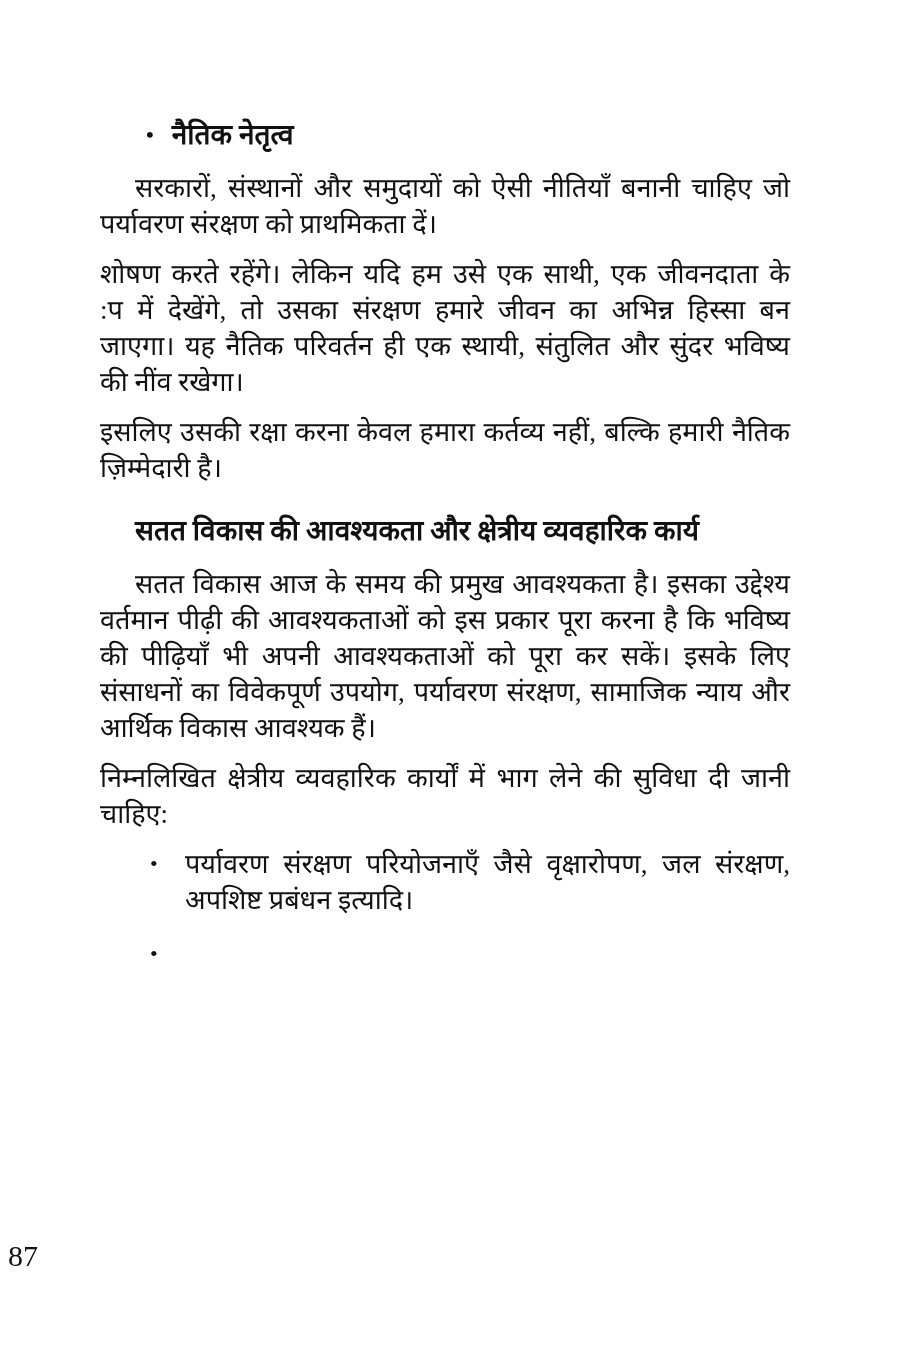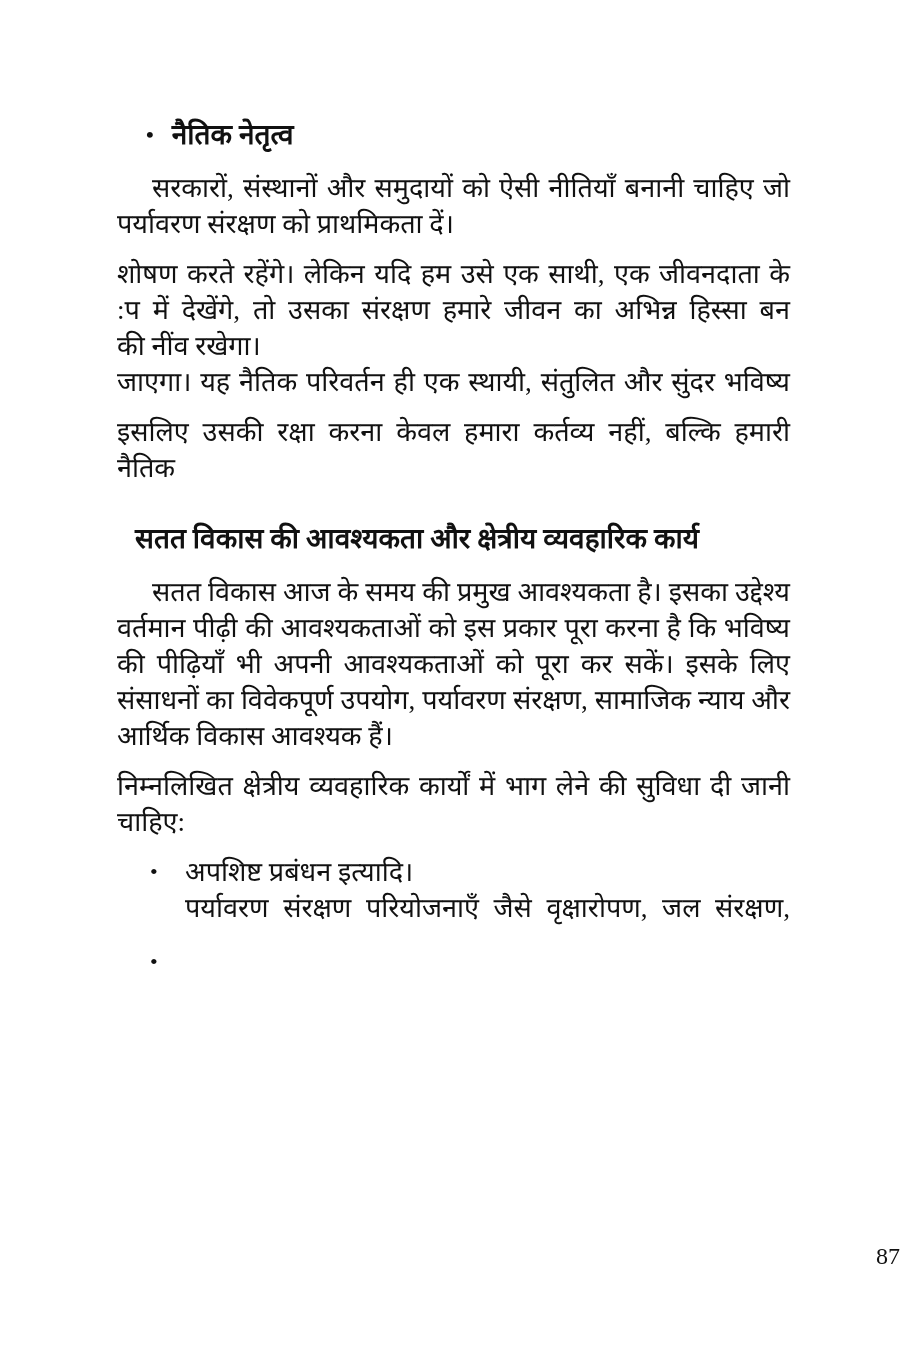--- a/index.html
+++ b/index.html
@@ -37,21 +37,21 @@
     padding-left: 46px;
   }
   .heading.plain {
     padding-left: 35px;
   }
   .hbullet {
     font-size: 22px;
     line-height: 38px;
   }
   .paragraph {
-    margin: 0 0 14px 17px;
+    margin: 0 0 14px 0;
   }
   .line {
     text-align: justify;
     text-align-last: justify;
   }
   .line.last {
     text-align-last: left;
   }
   .line.indent {
     text-indent: 35px;
@@ -64,73 +64,75 @@
   .libullet {
     width: 35px;
     flex: 0 0 35px;
     font-size: 22px;
     line-height: 36px;
   }
   .li-text {
     flex: 1 1 auto;
   }
   .heading.plain {
-    margin-top: 34px;
+    margin-top: 26px;
   }
   .page-number {
     position: absolute;
     top: 1238px;
     left: 0;
     right: 0;
-    text-align: right;
-    font-size: 24px;
+    text-align: left;
+    font-size: 30px;
     line-height: 36px;
     font-family: "Liberation Serif", serif;
     color: #111111;
+    padding-left: 8px;
   }
 </style>
 </head>
 <body>
 
 <div class="page">
   <div class="content">
       <div class="heading with-bullet">
         <span class="hbullet">•</span>
         <span>नैतिक नेतृत्व</span>
       </div>
       <div class="paragraph">
         <div class="line indent">सरकारों, संस्थानों और समुदायों को ऐसी नीतियाँ बनानी चाहिए जो</div>
         <div class="line last">पर्यावरण संरक्षण को प्राथमिकता दें।</div>
       </div>
       <div class="paragraph">
         <div class="line">शोषण करते रहेंगे। लेकिन यदि हम उसे एक साथी, एक जीवनदाता के</div>
         <div class="line">:प में देखेंगे, तो उसका संरक्षण हमारे जीवन का अभिन्न हिस्सा बन</div>
+        <div class="line">जाएगा। यह नैतिक परिवर्तन ही एक स्थायी, संतुलित और सुंदर भविष्य</div>
         <div class="line last">की नींव रखेगा।</div>
-        <div class="line">जाएगा। यह नैतिक परिवर्तन ही एक स्थायी, संतुलित और सुंदर भविष्य</div>
       </div>
       <div class="paragraph">
         <div class="line">इसलिए उसकी रक्षा करना केवल हमारा कर्तव्य नहीं, बल्कि हमारी नैतिक</div>
+        <div class="line last">ज़िम्मेदारी है।</div>
       </div>
       <div class="heading plain"><span>सतत विकास की आवश्यकता और क्षेत्रीय व्यवहारिक कार्य</span></div>
       <div class="paragraph">
         <div class="line indent">सतत विकास आज के समय की प्रमुख आवश्यकता है। इसका उद्देश्य</div>
         <div class="line">वर्तमान पीढ़ी की आवश्यकताओं को इस प्रकार पूरा करना है कि भविष्य</div>
         <div class="line">की पीढ़ियाँ भी अपनी आवश्यकताओं को पूरा कर सकें। इसके लिए</div>
         <div class="line">संसाधनों का विवेकपूर्ण उपयोग, पर्यावरण संरक्षण, सामाजिक न्याय और</div>
         <div class="line last">आर्थिक विकास आवश्यक हैं।</div>
       </div>
       <div class="paragraph">
         <div class="line">निम्नलिखित क्षेत्रीय व्यवहारिक कार्यों में भाग लेने की सुविधा दी जानी</div>
         <div class="line last">चाहिए:</div>
       </div>
       <div class="list-item">
         <span class="libullet">•</span>
         <div class="li-text">
+          <div class="line">पर्यावरण संरक्षण परियोजनाएँ जैसे वृक्षारोपण, जल संरक्षण,</div>
           <div class="line last">अपशिष्ट प्रबंधन इत्यादि।</div>
-          <div class="line">पर्यावरण संरक्षण परियोजनाएँ जैसे वृक्षारोपण, जल संरक्षण,</div>
         </div>
       </div>
       <div class="list-item">
         <span class="libullet">•</span>
       </div>
     </div>
   <div class="page-number">87</div>
 </div>
 
 </body></html>

